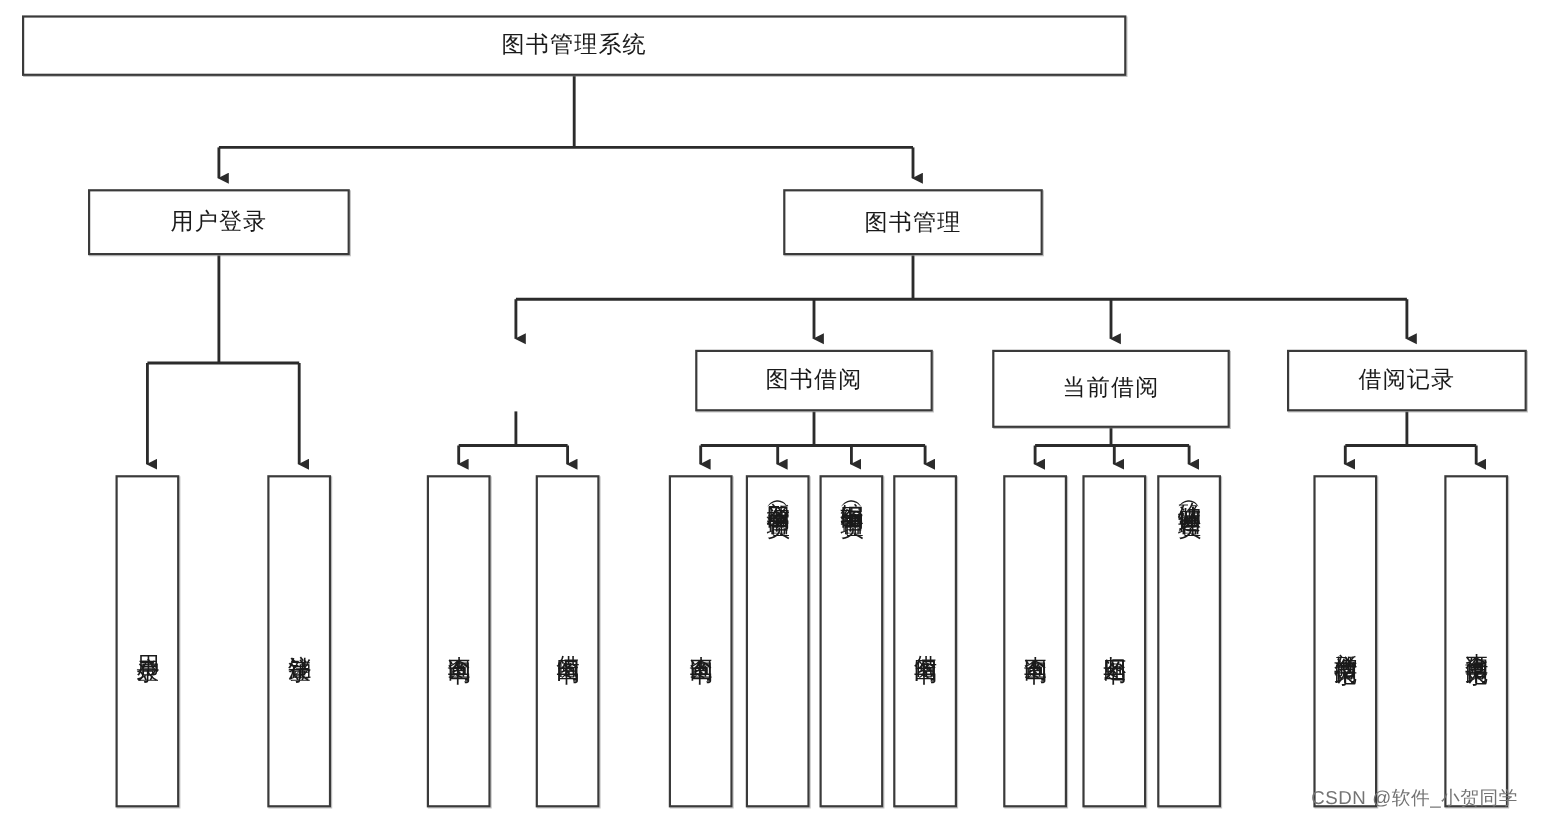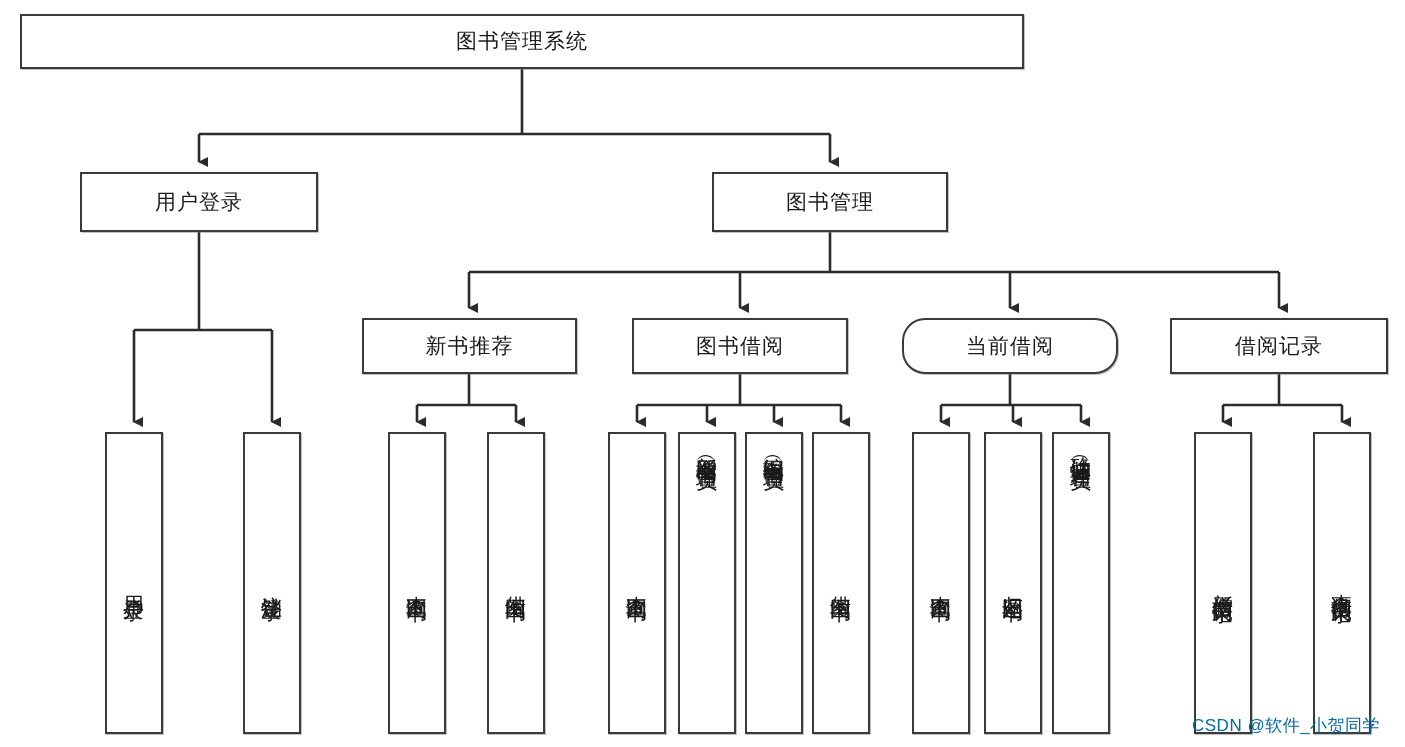--- a/index.html
+++ b/index.html
@@ -60,21 +60,21 @@
     white-space: nowrap;
     display: block;
   }
   .node.vertical.mid {
     align-items: center;
     padding-top: 0;
   }
   .watermark {
     position: absolute;
     font-size: 17px;
-    color: #0369a1;
+    color: #737373;
     letter-spacing: 0.5px;
     white-space: nowrap;
     user-select: none;
   }
 </style>
 </head>
 <body>
 
 <div id="diagram-root">
 
@@ -132,27 +132,24 @@
     <span class="label">图书管理系统</span>
   </div>
 
   <div class="node" style="left:80px; top:172px; width:238px; height:60px;">
     <span class="label">用户登录</span>
   </div>
   <div class="node" style="left:712px; top:172px; width:236px; height:60px;font-family:Liberation Serif, serif;">
     <span class="label">图书管理</span>
   </div>
 
-  <div class="node" style="left:362px; top:318px; width:215px; height:56px;">
-    <span class="label">新书推荐</span>
-  </div>
   <div class="node" style="left:632px; top:318px; width:216px; height:56px;align-items:center;">
     <span class="label">图书借阅</span>
   </div>
-  <div class="node" style="left:902px; top:318px; width:216px; height:56px;border-radius:23px;">
+  <div class="node" style="left:902px; top:318px; width:216px; height:71px;">
     <span class="label">当前借阅</span>
   </div>
   <div class="node" style="left:1170px; top:318px; width:218px; height:56px;">
     <span class="label">借阅记录</span>
   </div>
 
   <div class="node vertical mid" style="left:105px; top:432px; width:58px; height:302px;">
     <span class="label">用户登录</span>
   </div>
   <div class="node vertical mid" style="left:243px; top:432px; width:58px; height:302px;">

